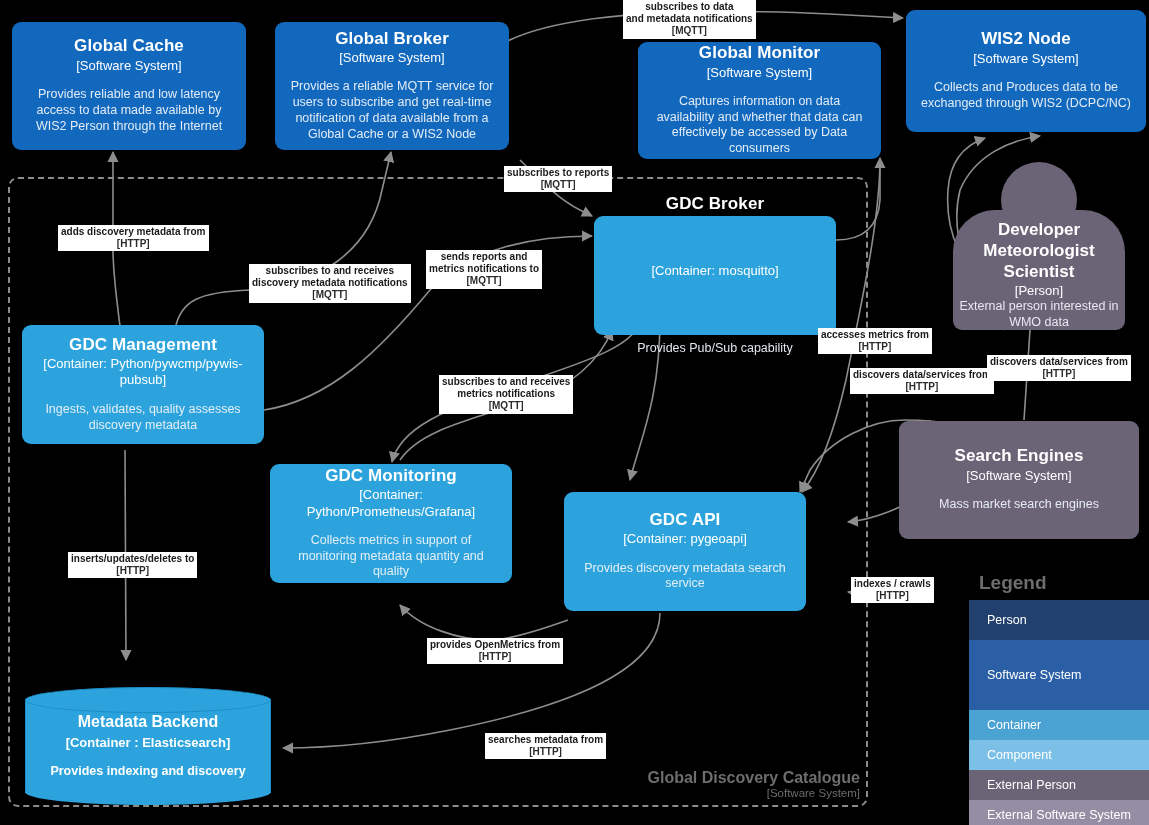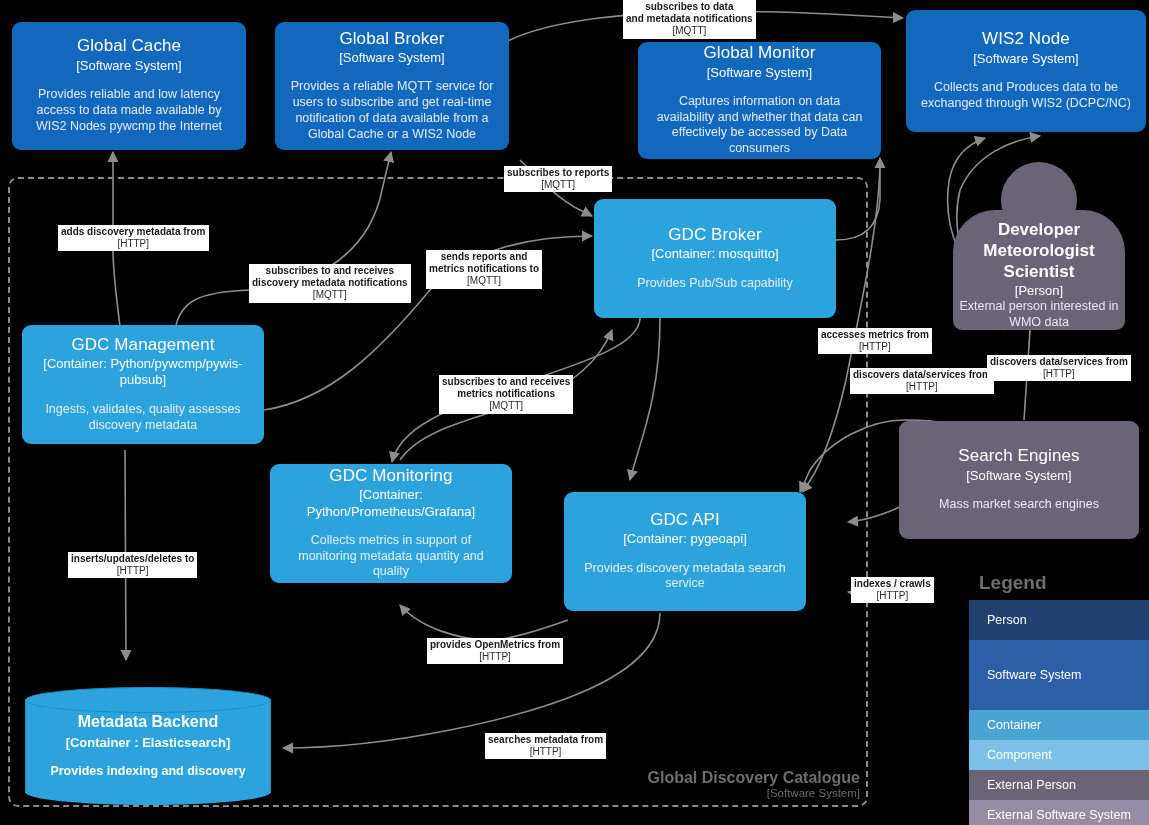--- a/index.html
+++ b/index.html
@@ -30,21 +30,21 @@
     text-align: center;
     padding: 10px 12px 12px 12px;
     display: flex;
     flex-direction: column;
     justify-content: center;
     align-items: center;
     line-height: 1.26;
   }
   .node .n-title {
     font-size: 17px;
-    font-weight: normal;
+    font-weight: bold;
     letter-spacing: .1px;
   }
   .node .n-tech {
     font-size: 13px;
     font-weight: normal;
     margin-top: 1px;
   }
   .node .n-desc {
     font-size: 12.5px;
     font-weight: normal;
@@ -147,21 +147,21 @@
     position: absolute;
     background: #ffffff;
     color: #1a1a1a;
     font-size: 10px;
     line-height: 1.22;
     text-align: center;
     padding: 1px 3px;
     white-space: nowrap;
   }
   .elabel .l1 { font-weight: bold; display: block; }
-  .elabel .l2 { font-weight: normal; display: block; color: #2b2b2b; }
+  .elabel .l2 { font-weight: bold; display: block; color: #2b2b2b; }
 
   
   .legend {
     position: absolute;
   }
   .legend-title {
     position: absolute;
     left: 10px; top: 0;
     font-size: 19px;
     font-weight: bold;
@@ -234,21 +234,21 @@
 
   <div class="boundary" style="left:8px; top:177px; width:860px; height:630px;"></div>
   <div class="boundary-label" style="left:568px; top:768px; width:292px;">
     <div class="b-title">Global Discovery Catalogue</div>
     <div class="b-tech">[Software System]</div>
   </div>
 
   <div class="node sys" style="left:12px; top:22px; width:234px; height:128px;">
     <div class="n-title">Global Cache</div>
     <div class="n-tech">[Software System]</div>
-    <div class="n-desc">Provides reliable and low latency access to data made available by WIS2 Nodes pywcmp the Internet</div>
+    <div class="n-desc">Provides reliable and low latency access to data made available by WIS2 Person through the Internet</div>
   </div>
 
   <div class="node sys" style="left:275px; top:22px; width:234px; height:128px;">
     <div class="n-title">Global Broker</div>
     <div class="n-tech">[Software System]</div>
     <div class="n-desc">Provides a reliable MQTT service for users to subscribe and get real-time notification of data available from a Global Cache or a WIS2 Node</div>
   </div>
 
   <div class="node sys" style="left:638px; top:42px; width:243px; height:117px;">
     <div class="n-title">Global Monitor</div>
@@ -270,21 +270,21 @@
       <div class="p-desc">External person interested in WMO data</div>
     </div>
   </div>
 
   <div class="node ext" style="left:899px; top:421px; width:240px; height:118px;">
     <div class="n-title">Search Engines</div>
     <div class="n-tech">[Software System]</div>
     <div class="n-desc">Mass market search engines</div>
   </div>
 
-  <div class="node cont" style="left:594px; top:199px; width:242px; height:119px;">
+  <div class="node cont" style="left:594px; top:216px; width:242px; height:119px;gap:48px;">
     <div class="n-title">GDC Broker</div>
     <div class="n-tech">[Container: mosquitto]</div>
     <div class="n-desc">Provides Pub/Sub capability</div>
   </div>
 
   <div class="node cont" style="left:22px; top:325px; width:242px; height:119px;">
     <div class="n-title">GDC Management</div>
     <div class="n-tech">[Container: Python/pywcmp/pywis-pubsub]</div>
     <div class="n-desc">Ingests, validates, quality assesses discovery metadata</div>
   </div>

